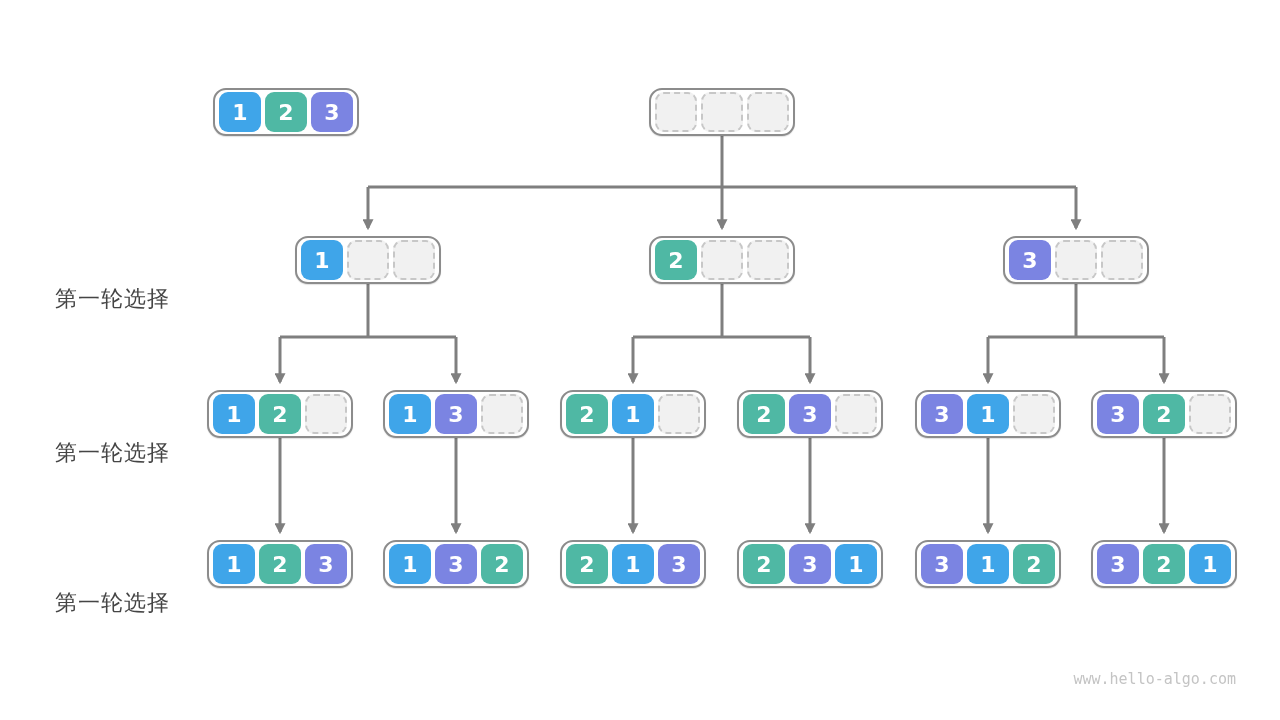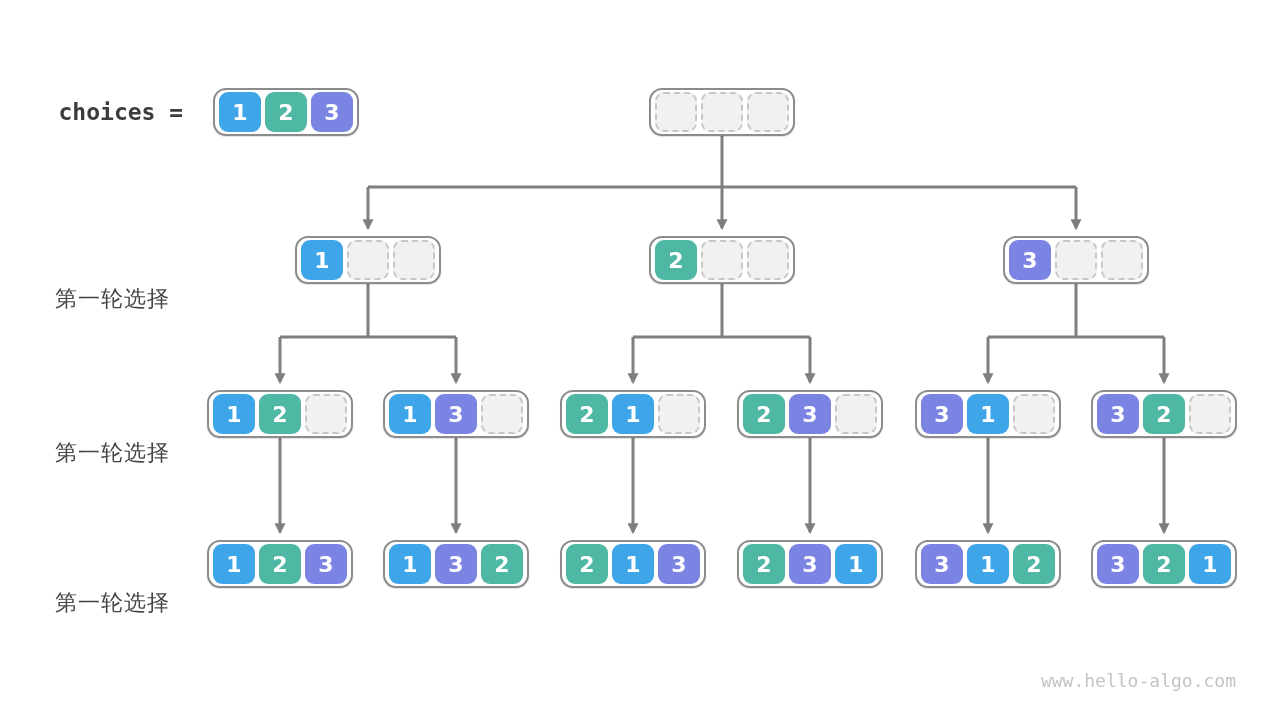--- a/index.html
+++ b/index.html
@@ -30,21 +30,21 @@
     font-family:"DejaVu Sans","Liberation Sans",sans-serif;
     font-size:22px;font-weight:600;color:#ffffff;
   }
   .cell.empty{
     background:var(--empty-fill,#f1f1f1);
     border:2px dashed var(--empty-border,#c7c7c7);
   }
   .footer{
     position:absolute;right:44px;top:670px;
     font-family:"DejaVu Sans Mono","Liberation Mono",monospace;
-    font-size:18px;color:#c4c4c4;
+    font-size:15px;color:#c4c4c4;
   }
 </style>
 </head>
 <body>
 
 <div class="canvas" style="--arrow: #7f7f7f; --node-border: #8c8c8c; --empty-fill: #f1f1f1; --empty-border: #c7c7c7;">
 
   <svg class="connector-layer" width="1280" height="720" viewBox="0 0 1280 720">
     <defs>
       <marker id="ah" class="ah" viewBox="0 0 10 10" refX="8" refY="5" markerWidth="11" markerHeight="11" markerUnits="userSpaceOnUse" orient="auto">
@@ -73,21 +73,20 @@
     <path class="link" d="M1164,337 V382" marker-end="url(#ah)"></path>
 
     <path class="link" d="M280,438 V532" marker-end="url(#ah)"></path>
     <path class="link" d="M456,438 V532" marker-end="url(#ah)"></path>
     <path class="link" d="M633,438 V532" marker-end="url(#ah)"></path>
     <path class="link" d="M810,438 V532" marker-end="url(#ah)"></path>
     <path class="link" d="M988,438 V532" marker-end="url(#ah)"></path>
     <path class="link" d="M1164,438 V532" marker-end="url(#ah)"></path>
   </svg>
 
-  <div class="eq-label" style="left:40px;top:88px;width:157px;height:48px;">choices = </div>
   <div class="node" style="left:213px;top:88px;">
     <span class="cell" style="background: rgb(63, 165, 233);">1</span>
     <span class="cell" style="background: rgb(79, 184, 164);">2</span>
     <span class="cell" style="background: rgb(123, 132, 226);">3</span>
   </div>
 
   <div class="node" style="left:649px;top:88px;">
     <span class="cell empty"></span>
     <span class="cell empty"></span>
     <span class="cell empty"></span>

